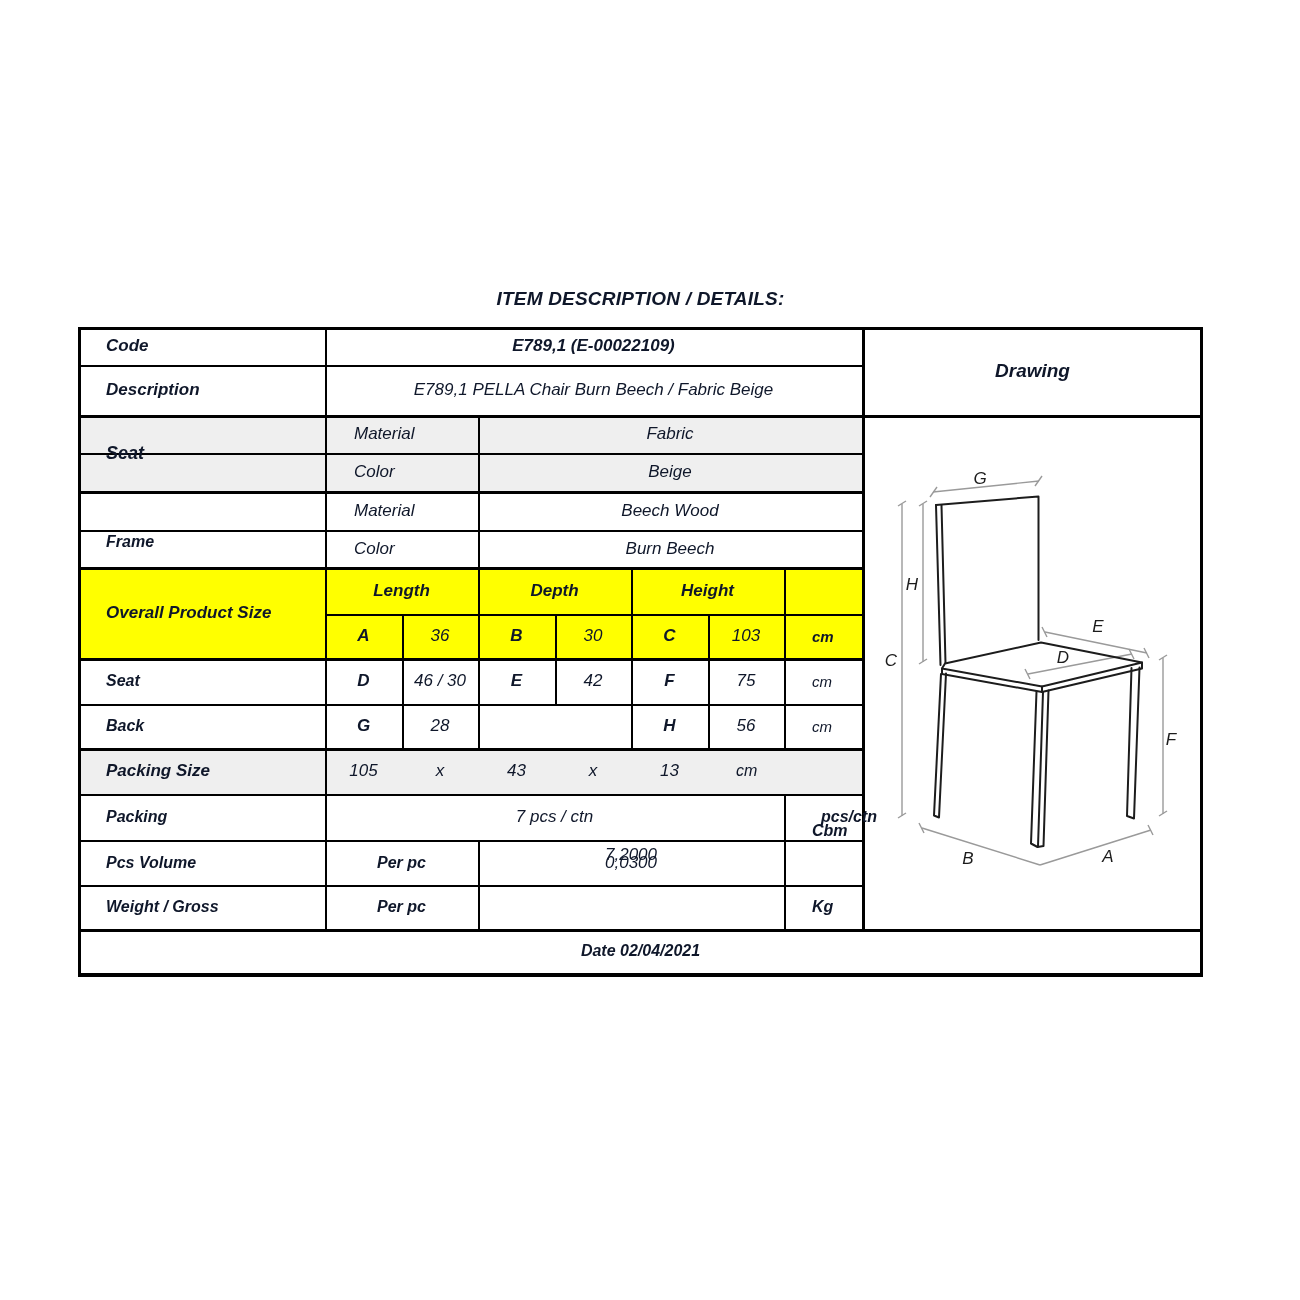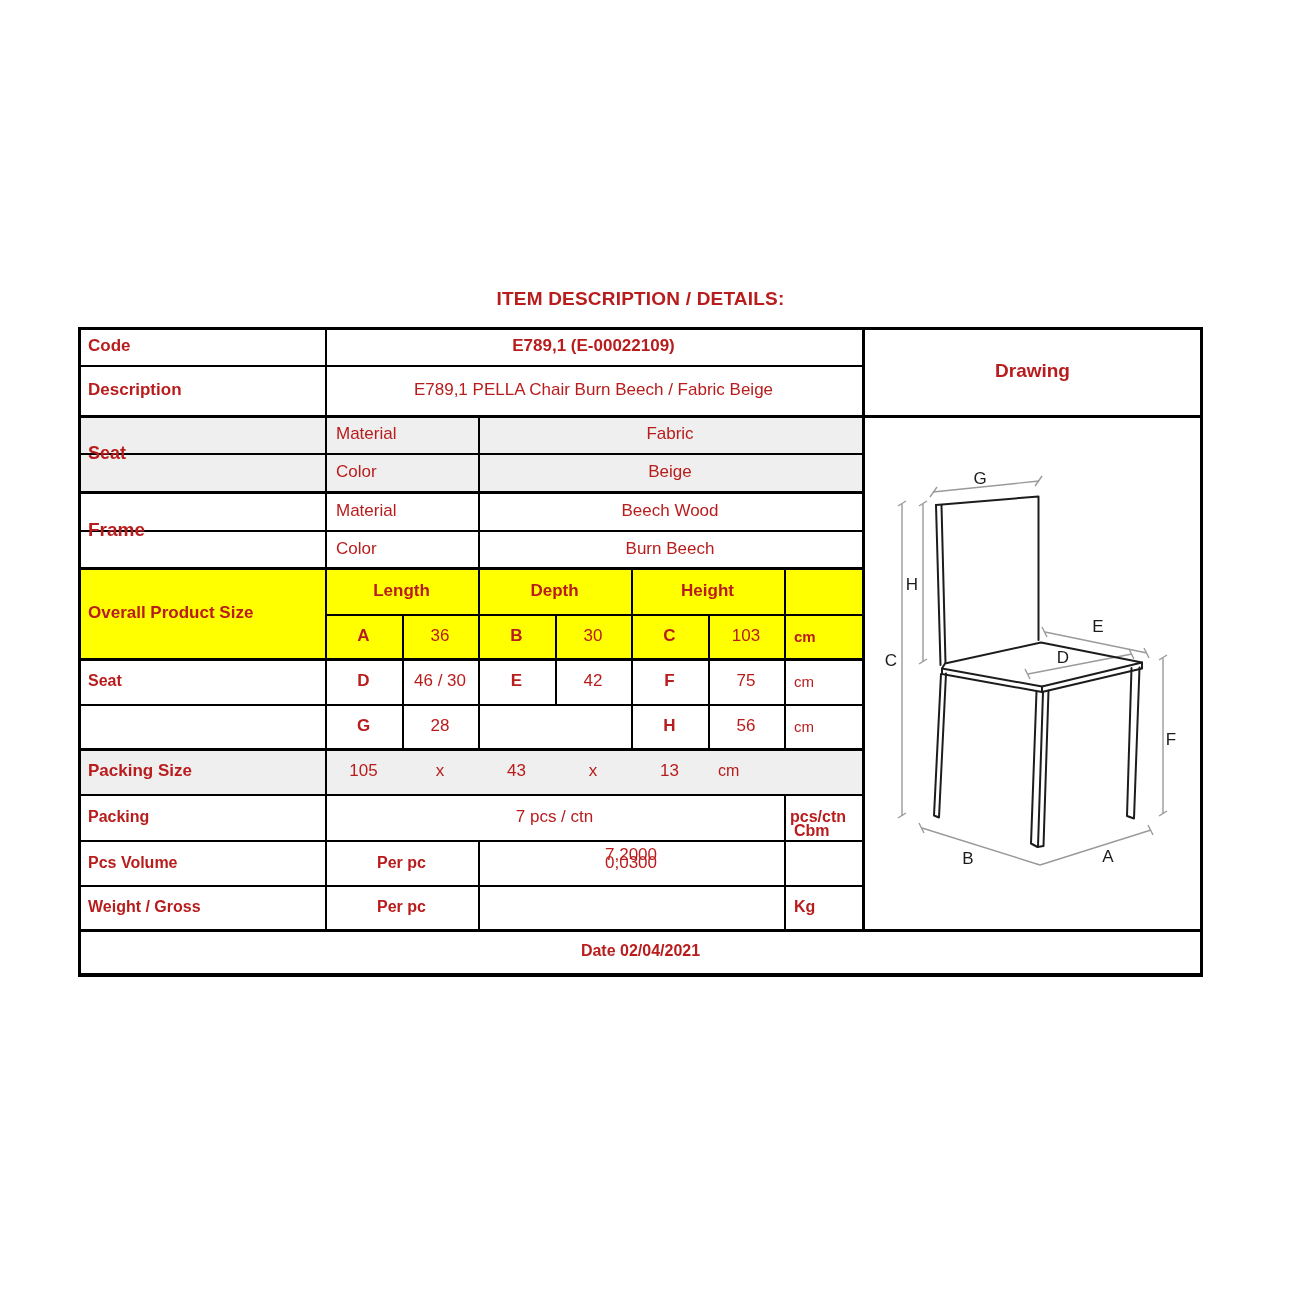--- a/index.html
+++ b/index.html
@@ -1,22 +1,22 @@
 <!DOCTYPE html>
 <html><head>
 <meta charset="utf-8">
 <style>
   html,body{margin:0;padding:0;background:#ffffff;}
   .page{position:relative;width:1300px;height:1300px;background:#ffffff;
-        font-family:"Liberation Sans", sans-serif;color:#b91c1c;}
+        font-family:"Liberation Sans", sans-serif;color:#0f172a;font-style:italic;}
   .bg{position:absolute;}
   .ln{position:absolute;background:#000;}
   .c{position:absolute;display:flex;align-items:center;justify-content:center;
      font-size:17px;white-space:nowrap;}
-  .lft{justify-content:flex-start;padding-left:6px;box-sizing:border-box;}
+  .lft{justify-content:flex-start;padding-left:24px;box-sizing:border-box;}
   .b{font-weight:bold;}
   .s15{font-size:15px;}
   .s16{font-size:16px;}
   .title{position:absolute;left:78px;top:286px;width:1125px;height:26px;
          display:flex;align-items:center;justify-content:center;
          font-size:19px;font-weight:bold;letter-spacing:.2px;}
   .drawhdr{font-size:19px;}
   svg text{font-family:"Liberation Sans", sans-serif;}
 </style>
 </head>
@@ -56,23 +56,24 @@
   <i class="ln" style="left:478px;top:840px;width:2px;height:91px"></i>
   <i class="ln" style="left:555px;top:614px;width:2px;height:91px"></i>
   <i class="ln" style="left:631px;top:567px;width:2px;height:183px"></i>
   <i class="ln" style="left:708px;top:614px;width:2px;height:136px"></i>
   <i class="ln" style="left:784px;top:567px;width:2px;height:183px"></i>
   <i class="ln" style="left:784px;top:794px;width:2px;height:137px"></i>
 
   <div class="c lft b" style="left:82px;top:327px;width:240px;height:38px">Code</div>
   <div class="c lft b" style="left:82px;top:365px;width:240px;height:50px">Description</div>
   <div class="c lft b" style="left:82px;top:415px;width:240px;height:77px;font-size:18px">Seat</div>
-  <div class="c lft b" style="left:82px;top:491px;width:240px;height:77px;font-size:19px">Frame</div>
+  <div class="c lft b" style="left:82px;top:503px;width:240px;height:77px;font-size:16px">Frame</div>
   <div class="c lft b" style="left:82px;top:567px;width:240px;height:91px">Overall Product Size</div>
   <div class="c lft b" style="left:82px;top:658px;width:240px;height:46px;font-size:16px">Seat</div>
+  <div class="c lft b" style="left:82px;top:704px;width:240px;height:44px;font-size:16px">Back</div>
   <div class="c lft b" style="left:82px;top:748px;width:240px;height:46px">Packing Size</div>
   <div class="c lft b" style="left:82px;top:794px;width:240px;height:46px;font-size:16px">Packing</div>
   <div class="c lft b" style="left:82px;top:840px;width:240px;height:45px;font-size:16px">Pcs Volume</div>
   <div class="c lft b" style="left:82px;top:885px;width:240px;height:44px;font-size:16px">Weight / Gross</div>
 
   <div class="c b" style="left:325px;top:327px;width:537px;height:38px">E789,1 (E-00022109)</div>
   <div class="c" style="left:325px;top:365px;width:537px;height:50px">E789,1 PELLA Chair Burn Beech / Fabric Beige</div>
 
   <div class="c lft" style="left:330px;top:415px;width:146px;height:38px">Material</div>
   <div class="c" style="left:478px;top:415px;width:384px;height:38px">Fabric</div>
@@ -109,21 +110,21 @@
   <div class="c lft s15" style="left:788px;top:704px;width:70px;height:44px">cm</div>
 
   <div class="c" style="left:325px;top:748px;width:77px;height:46px">105</div>
   <div class="c" style="left:402px;top:748px;width:76px;height:46px">x</div>
   <div class="c" style="left:478px;top:748px;width:77px;height:46px">43</div>
   <div class="c" style="left:555px;top:748px;width:76px;height:46px">x</div>
   <div class="c" style="left:631px;top:748px;width:77px;height:46px">13</div>
   <div class="c lft s16" style="left:712px;top:748px;width:60px;height:46px">cm</div>
 
   <div class="c" style="left:325px;top:794px;width:459px;height:46px">7 pcs / ctn</div>
-  <div class="c lft b s16" style="left:787px;top:794px;width:72px;height:46px;padding-left:3px">pcs/ctn</div>
+  <div class="c lft b s16" style="left:818px;top:794px;width:72px;height:46px;padding-left:3px">pcs/ctn</div>
 
   <div class="c b s16" style="left:325px;top:840px;width:153px;height:45px">Per pc</div>
   <div class="c" style="left:478px;top:840px;width:306px;height:45px">0,0300</div>
   <div class="c lft b s16" style="left:788px;top:808px;width:70px;height:45px">Cbm</div>
 
   <div class="c b s16" style="left:325px;top:885px;width:153px;height:44px">Per pc</div>
   <div class="c" style="left:478px;top:833px;width:306px;height:44px">7,2000</div>
   <div class="c lft b s16" style="left:788px;top:885px;width:70px;height:44px">Kg</div>
 
   <div class="c b s16" style="left:78px;top:929px;width:1125px;height:44px">Date 02/04/2021</div>

